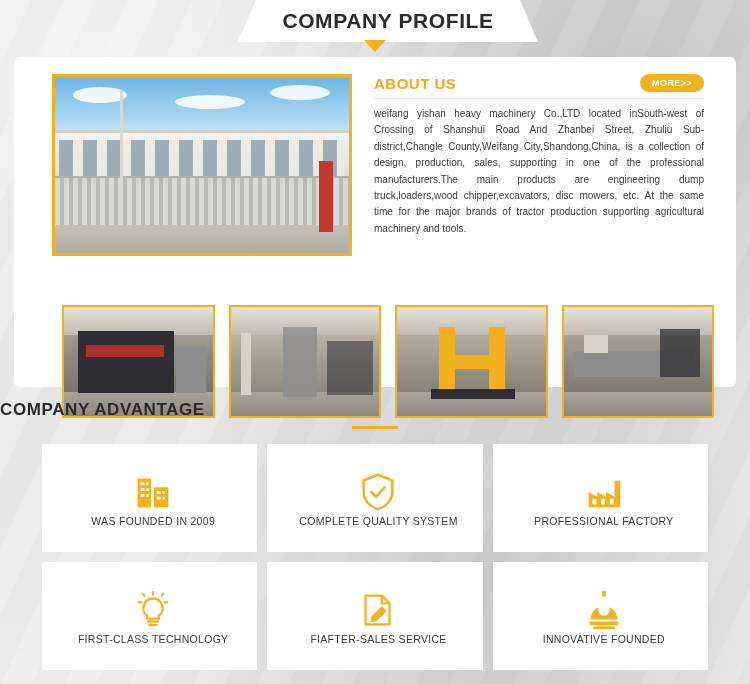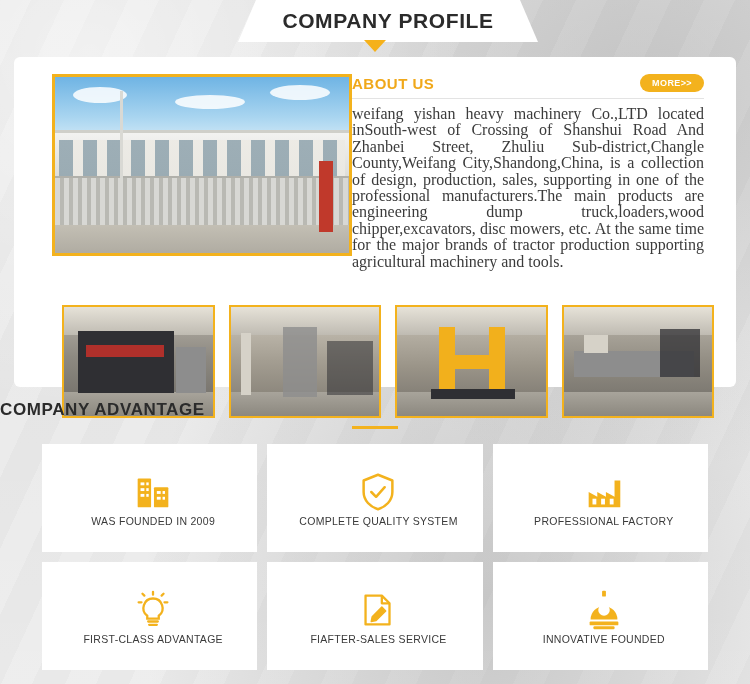--- a/index.html
+++ b/index.html
@@ -51,21 +51,21 @@
   
   .about-card {
     position: absolute;
     left: 14px; top: 57px; width: 722px; height: 330px;
     background: #ffffff;
     border-radius: 6px;
   }
   .about-inner {
     position: absolute; left: 38px; top: 17px;
     width: 652px; height: 190px;
-    display: flex; 
+    display: flex; gap: 22px;
   }
   .hero-photo {
     width: 300px; height: 182px;
     border: 3px solid #f3b21d;
     position: relative; overflow: hidden;
     background: linear-gradient(180deg,#8fc4e8 0%, #bcdcf2 38%, #cfcfc8 40%, #c9c6bd 100%);
   }
   .hero-sky { position: absolute; left:0; top:0; width:100%; height:38%;
     background: linear-gradient(180deg,#6fb4e4 0%, #a9d5f0 60%, #d7ecf8 100%); }
   .hero-cloud { position:absolute; background:#ffffff; border-radius: 50%; opacity:.85; }
@@ -107,23 +107,22 @@
   }
   .more-btn {
     background: #f3b21d; color: #ffffff; font-size: 9px; font-weight: bold;
     border: none; border-radius: 9px;
     padding: 4px 12px; cursor: pointer; letter-spacing: .4px;
   }
   .about-title-rule {
     height: 1px; background: #e3e3e3; margin: 5px 0 7px 0;
   }
   .about-body {
-    font-size: 16px; line-height: 16.4px; color: #3b3b3b;
+    font-size: 10px; line-height: 16.4px; color: #3b3b3b;
     text-align: justify;
-    font-family: Liberation Serif, serif;
   }
 
   
   .thumb-row {
     position: absolute; left: 48px; top: 248px;
     width: 652px; height: 118px;
     display: flex; gap: 14px;
   }
   .thumb {
     width: 156px; height: 113px;
@@ -297,21 +296,21 @@
     </div>
 
     <div class="adv-cell">
       <span class="adv-icon">
         <svg viewBox="0 0 48 48" fill="none" stroke="currentColor" stroke-width="2.4" stroke-linecap="round">
           <path d="M24 12 a10 10 0 0 1 6 18 v3 h-12 v-3 a10 10 0 0 1 6 -18 Z"></path>
           <path d="M19 36 h10 M20 39.5 h8"></path>
           <path d="M24 5 v3 M9 16 h3 M36 16 h3 M13 7 l2 2 M35 7 l-2 2"></path>
         </svg>
       </span>
-      <span class="adv-label">FIRST-CLASS ADVANTAGE</span>
+      <span class="adv-label">FIRST-CLASS TECHNOLOGY</span>
     </div>
 
     <div class="adv-cell">
       <span class="adv-icon">
         <svg viewBox="0 0 48 48" fill="none" stroke="currentColor" stroke-width="2.4" stroke-linejoin="round">
           <path d="M11 9 h17 l8 8 v22 h-25 Z"></path>
           <path d="M28 9 v8 h8"></path>
           <path d="M18 31 l10 -10 4 4 -10 10 -5 1 Z" fill="currentColor" stroke="currentColor" stroke-width="1.6"></path>
         </svg>
       </span>

